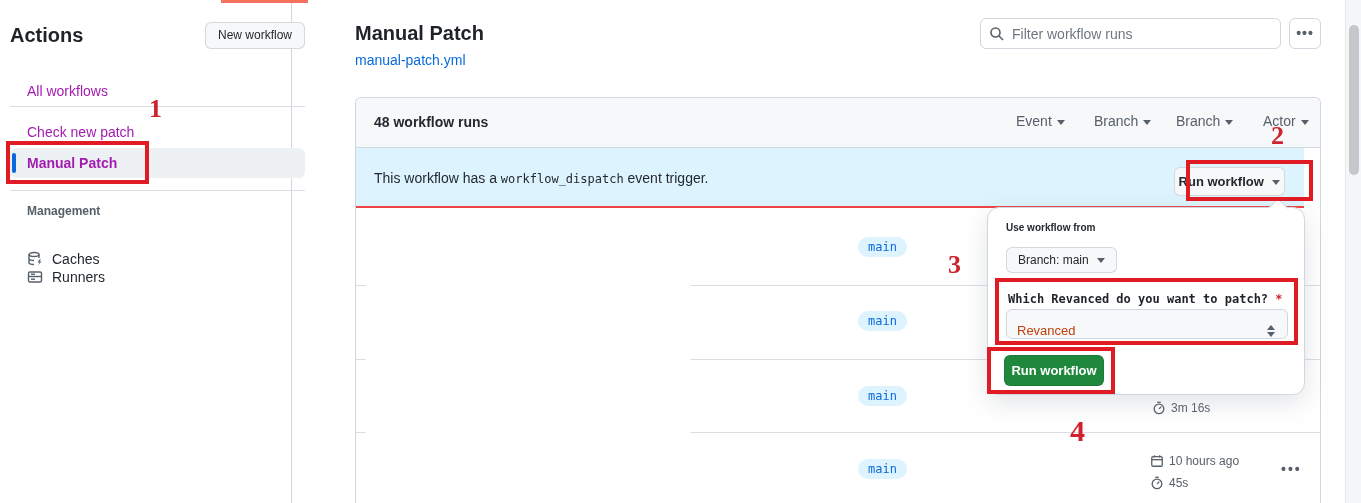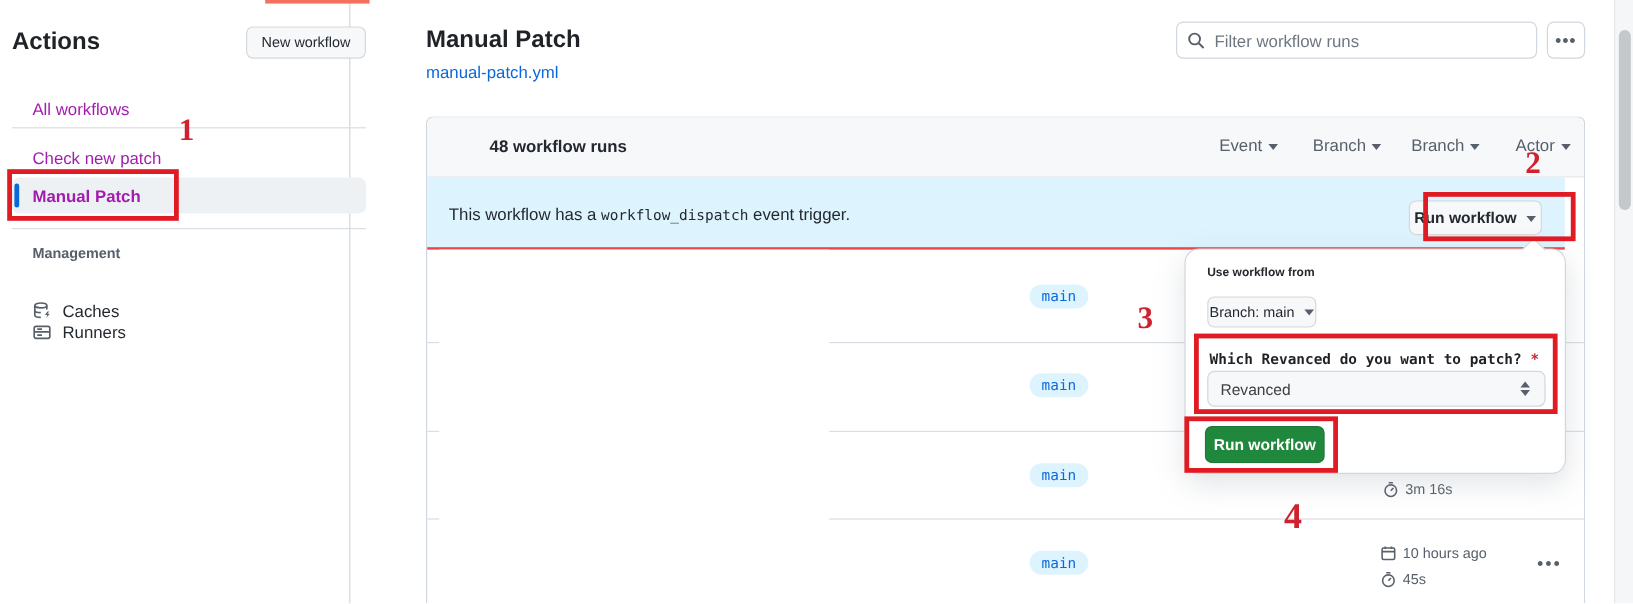--- a/index.html
+++ b/index.html
@@ -27,42 +27,42 @@
   .page-title { position:absolute; left:355px; top:22px; font-size:20px; font-weight:600; color:#1f2328; }
   .yml-link { position:absolute; left:355px; top:52px; font-size:14px; color:#0969da; text-decoration:none; cursor:pointer; }
   .filter-box { position:absolute; left:980px; top:18px; width:301px; height:31px; border:1px solid #d0d7de; border-radius:6px; background:#fff; display:flex; align-items:center; padding:0 8px; gap:7px; }
   .filter-box input { border:none; outline:none; flex:1; font-size:14px; color:#b91c1c; font-family:"Liberation Sans",sans-serif; background:transparent; }
   .filter-box input::placeholder { color:#6e7781; }
   .kebab-btn { position:absolute; left:1289px; top:18px; width:32px; height:31px; border:1px solid #d0d7de; border-radius:6px; background:#fff; color:#57606a; font-weight:700; font-size:14px; letter-spacing:1px; text-align:center; line-height:29px; cursor:pointer; }
 
   
   .runs-card { position:absolute; left:355px; top:97px; width:966px; height:406px; border:1px solid #d0d7de; border-bottom:none; border-radius:6px 6px 0 0; background:#fff; }
   .card-header { position:absolute; left:0; top:0; right:0; height:50px; background:#f6f8fa; border-bottom:1px solid #d0d7de; border-radius:6px 6px 0 0; }
-  .runs-count { position:absolute; left:18px; top:16px; font-size:14px; font-weight:700; color:#24292f;margin-left:34px; }
+  .runs-count { position:absolute; left:18px; top:16px; font-size:14px; font-weight:700; color:#24292f; }
   .hdr-filter { position:absolute; top:15px; font-size:14px; color:#57606a; cursor:pointer; white-space:nowrap; }
   .caret-down { display:inline-block; width:0; height:0; border-left:4px solid transparent; border-right:4px solid transparent; border-top:5px solid #57606a; margin-left:5px; vertical-align:middle; }
   .banner { position:absolute; left:0; top:50px; right:16px; height:60px; background:#ddf4ff; border-bottom:2px solid #ef4444; }
   .banner-text { position:absolute; left:18px; top:22px; font-size:14px; color:#24292f; }
   .banner-text code { font-family:"DejaVu Sans Mono",monospace; font-size:12px; }
   .run-workflow-toggle { position:absolute; right:19px; top:19px; width:111px; height:29px; font-size:13px; font-weight:600; cursor:pointer; }
   .rows { position:absolute; left:0; top:110px; right:0; bottom:0; overflow:hidden; }
   .run-row { position:relative; border-bottom:1px solid #d8dee4; }
   .branch-badge { position:absolute; left:502px; font-family:"DejaVu Sans Mono",monospace; font-size:12px; color:#0969da; background:#ddf4ff; padding:3px 10px; border-radius:2em; cursor:pointer; }
   .row-meta { position:absolute; font-size:12px; color:#57606a; display:flex; align-items:center; gap:5px; white-space:nowrap; }
   .row-kebab { position:absolute; left:925px; color:#57606a; font-weight:700; font-size:14px; letter-spacing:2px; cursor:pointer; }
   .censor { position:absolute; left:10px; top:110px; width:325px; bottom:0; background:#fff; z-index:5; }
 
   
   .panel-caret { position:absolute; left:1271px; top:201px; width:14px; height:14px; background:#fff; border-left:1px solid #d0d7de; border-top:1px solid #d0d7de; transform:rotate(45deg); z-index:31; }
   .dispatch-panel { position:absolute; left:987px; top:207px; width:318px; height:188px; background:#fff; border:1px solid #d0d7de; border-radius:12px; box-shadow:0 8px 24px rgba(140,149,159,0.25); z-index:30; }
   .panel-title { position:absolute; left:18px; top:14px; font-size:10px; font-weight:700; color:#24292f; }
-  .branch-btn { position:absolute; left:18px; top:39px; height:26px; padding:0 1px; line-height:24px; cursor:pointer; white-space:nowrap; }
+  .branch-btn { position:absolute; left:18px; top:39px; height:26px; padding:0 11px; line-height:24px; cursor:pointer; white-space:nowrap; }
   .input-label { position:absolute; left:20px; top:84px; font-family:"DejaVu Sans Mono",monospace; font-size:12px; font-weight:700; color:#1f2328; white-space:nowrap; }
   .required-star { color:#cf222e; font-weight:700; }
-  .panel-select { position:absolute; left:18px; top:101px; width:282px; height:30px; background:#f6f8fa; border:1px solid #d0d7de; border-radius:6px; font-size:13px; color:#404040; display:flex; align-items:center; padding:0 10px; cursor:pointer; }
+  .panel-select { position:absolute; left:18px; top:101px; width:282px; height:30px; background:#f6f8fa; border:1px solid #d0d7de; border-radius:6px; font-size:13px; color:#c2410c; display:flex; align-items:flex-end; padding:0 10px; cursor:pointer; }
   .panel-select .grow { flex:1; }
   .run-workflow-green { position:absolute; left:16px; top:147px; width:100px; height:31px; background:#1f883d; border:1px solid rgba(31,35,40,0.15); border-radius:6px; color:#fff; font-size:13px; font-weight:600; text-align:center; line-height:29px; cursor:pointer; }
 
   
   .anno-box { position:absolute; border:4px solid #e01b24; z-index:40; pointer-events:none; }
   .anno-num { position:absolute; color:#cf222e; font-weight:700; z-index:41; font-family:"Liberation Serif", serif; }
 
   
   .scroll-track { position:absolute; left:1345px; top:0; width:16px; height:503px; background:#f5f6f7; border-left:1px solid #e6e8ea; }
   .scroll-thumb { position:absolute; left:3px; top:25px; width:10px; height:150px; background:#c4c7cb; border-radius:6px; cursor:pointer; }

